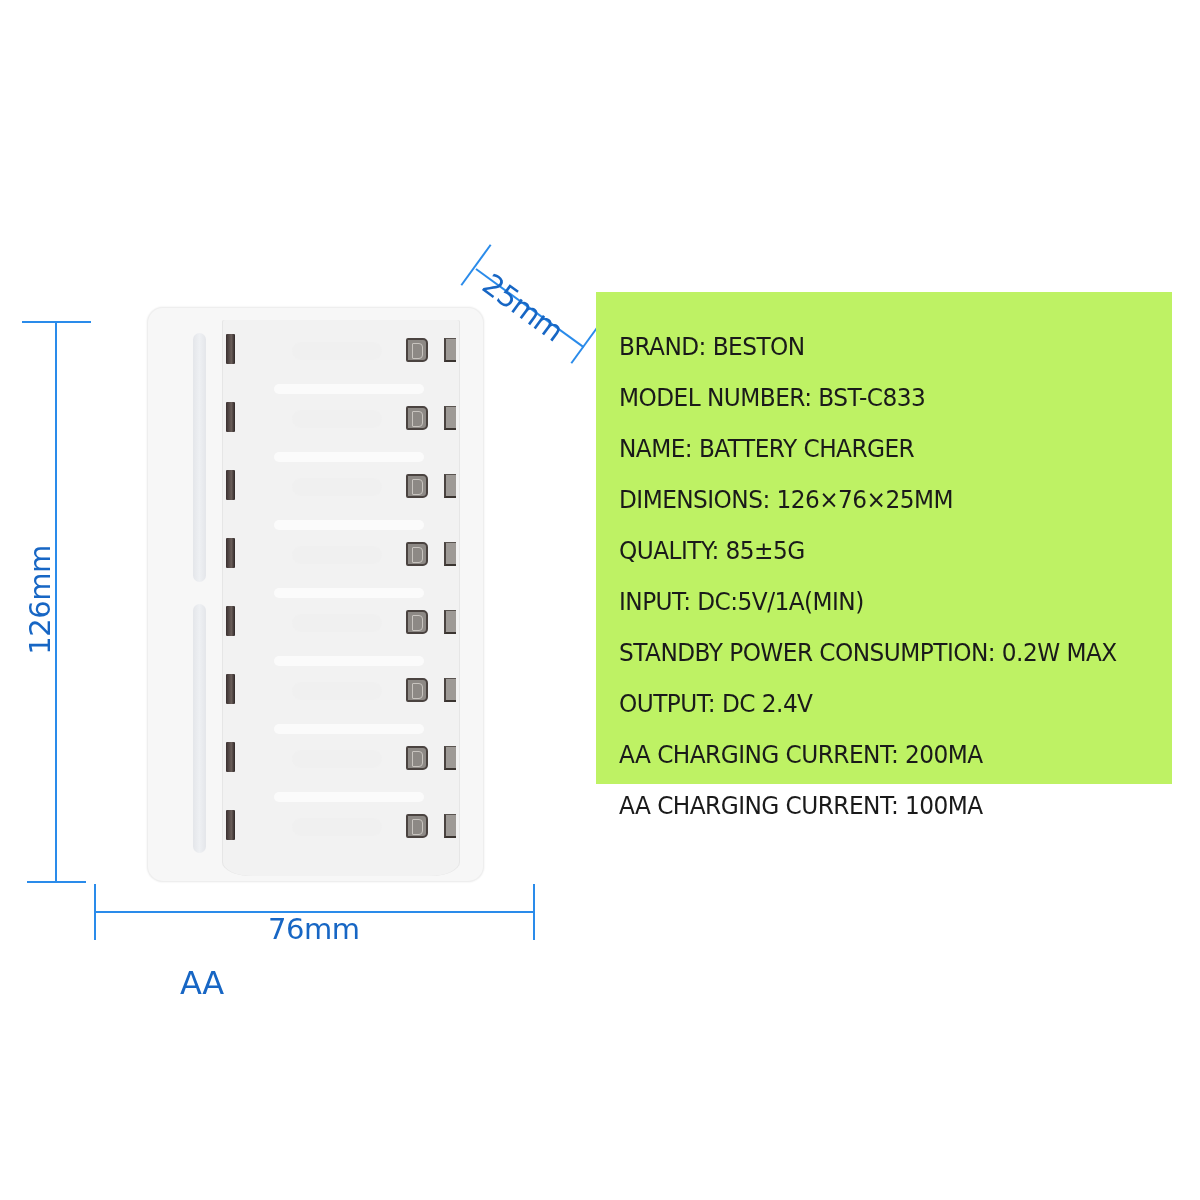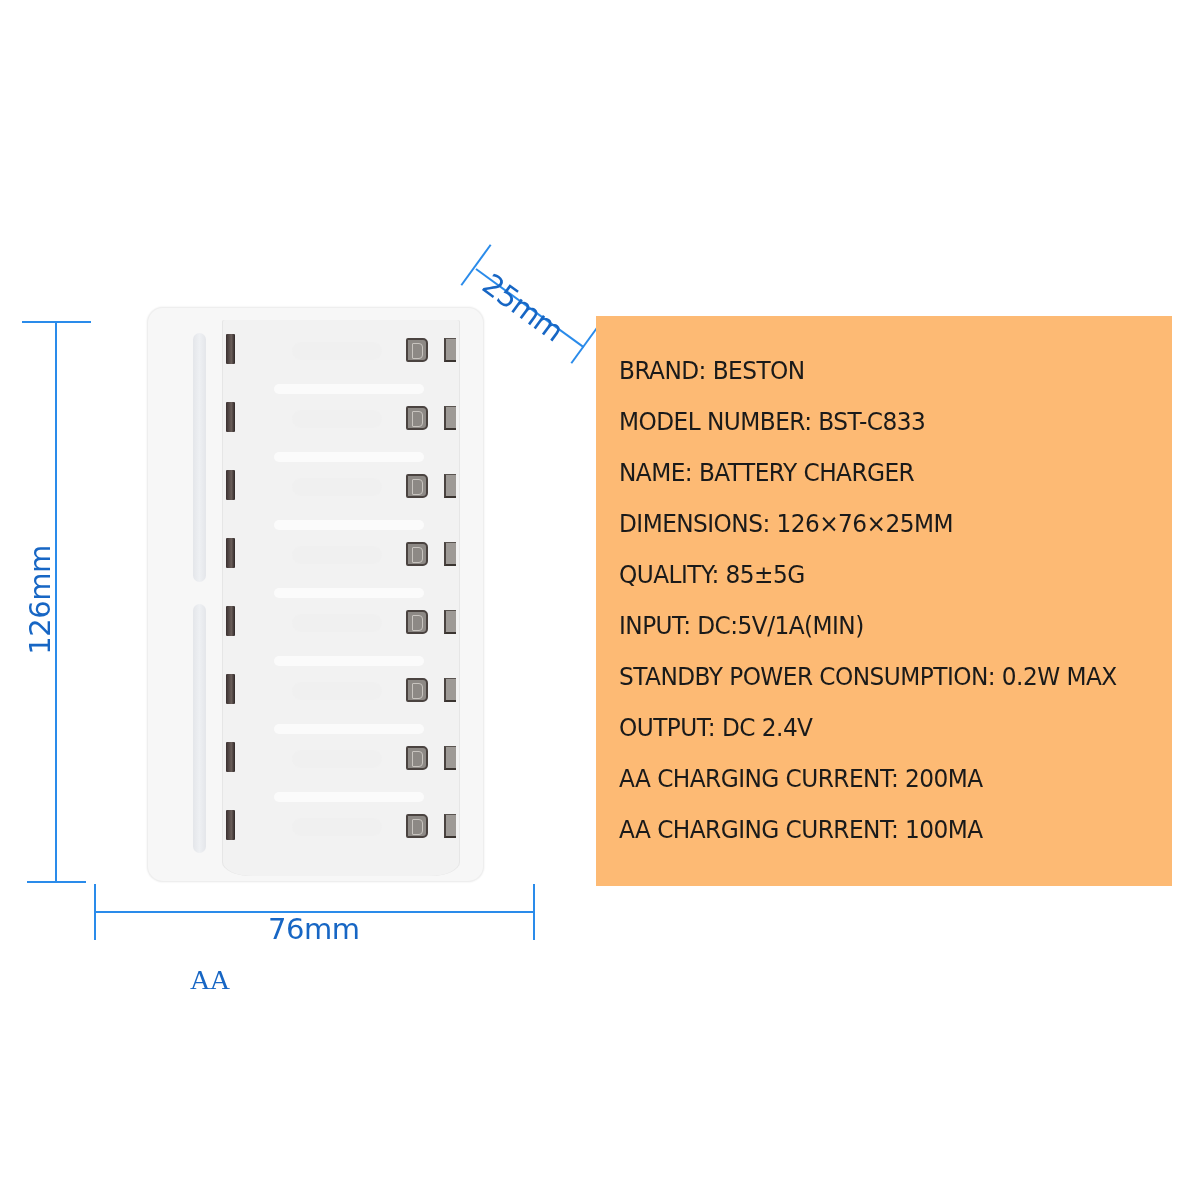--- a/index.html
+++ b/index.html
@@ -55,22 +55,22 @@
       border: 1px solid #c8c4bf; border-radius: 1px 4px 4px 1px;
     }
     .contact-side {
       position: absolute; left: 222px; top: 18px; width: 12px; height: 24px;
       background: #9e9a96; border-left: 2px solid #4a4340; border-top: 1px solid #5a5450; border-bottom: 2px solid #3a3430;
       box-sizing: border-box;
     }
 
     
     .spec-panel {
-      position: absolute; left: 596px; top: 316px; width: 576px; height: 570px;
-      background: #fdba74;
+      position: absolute; left: 596px; top: 292px; width: 576px; height: 492px;
+      background: #bef264;
     }
     .spec-line {
       position: absolute; left: 23px; font-size: 25px; color: #1a1a1a;
       font-family: "DejaVu Sans", sans-serif; letter-spacing: -0.6px; white-space: nowrap;
       transform: scaleX(0.93); transform-origin: left center;
     }
   </style>
 </head>
 <body>
 
@@ -82,21 +82,21 @@
 <div class="dim-line" style="left:94px; top:884px; width:2px; height:56px;"></div>
 <div class="dim-line" style="left:95px; top:911px; width:439px; height:2px;"></div>
 <div class="dim-line" style="left:533px; top:884px; width:2px; height:56px;"></div>
 <div class="dim-label" style="left:268px; top:912px;">76mm</div>
 
 <div class="dim-line" style="left:475px; top:240px; width:2px; height:50px; transform: rotate(36deg); transform-origin:center;"></div>
 <div class="dim-line" style="left:470px; top:298px; width:133px; height:2px; transform: rotate(36deg); transform-origin:left center; top:268px; left:476px;"></div>
 <div class="dim-line" style="left:585px; top:318px; width:2px; height:50px; transform: rotate(36deg); transform-origin:center;"></div>
 <div class="dim-label" style="left:496px; top:267px; transform: rotate(36deg); transform-origin: left top;">25mm</div>
 
-<div class="dim-label" style="left:190px; top:964px; font-size:28px;font-family:Liberation Serif, serif;">AA</div>
+<div class="dim-label" style="left:180px; top:964px; font-size:32px;">AA</div>
 
 <div class="charger">
   <div class="led-strip" style="top:26px; height:249px;"></div>
   <div class="led-strip" style="top:297px; height:249px;"></div>
   <div class="well">
     <div class="slot" style="top:0px;">
       <div class="emboss"></div>
       <div class="contact-neg"></div>
       <div class="contact-pos"></div>
       <div class="contact-side"></div>

